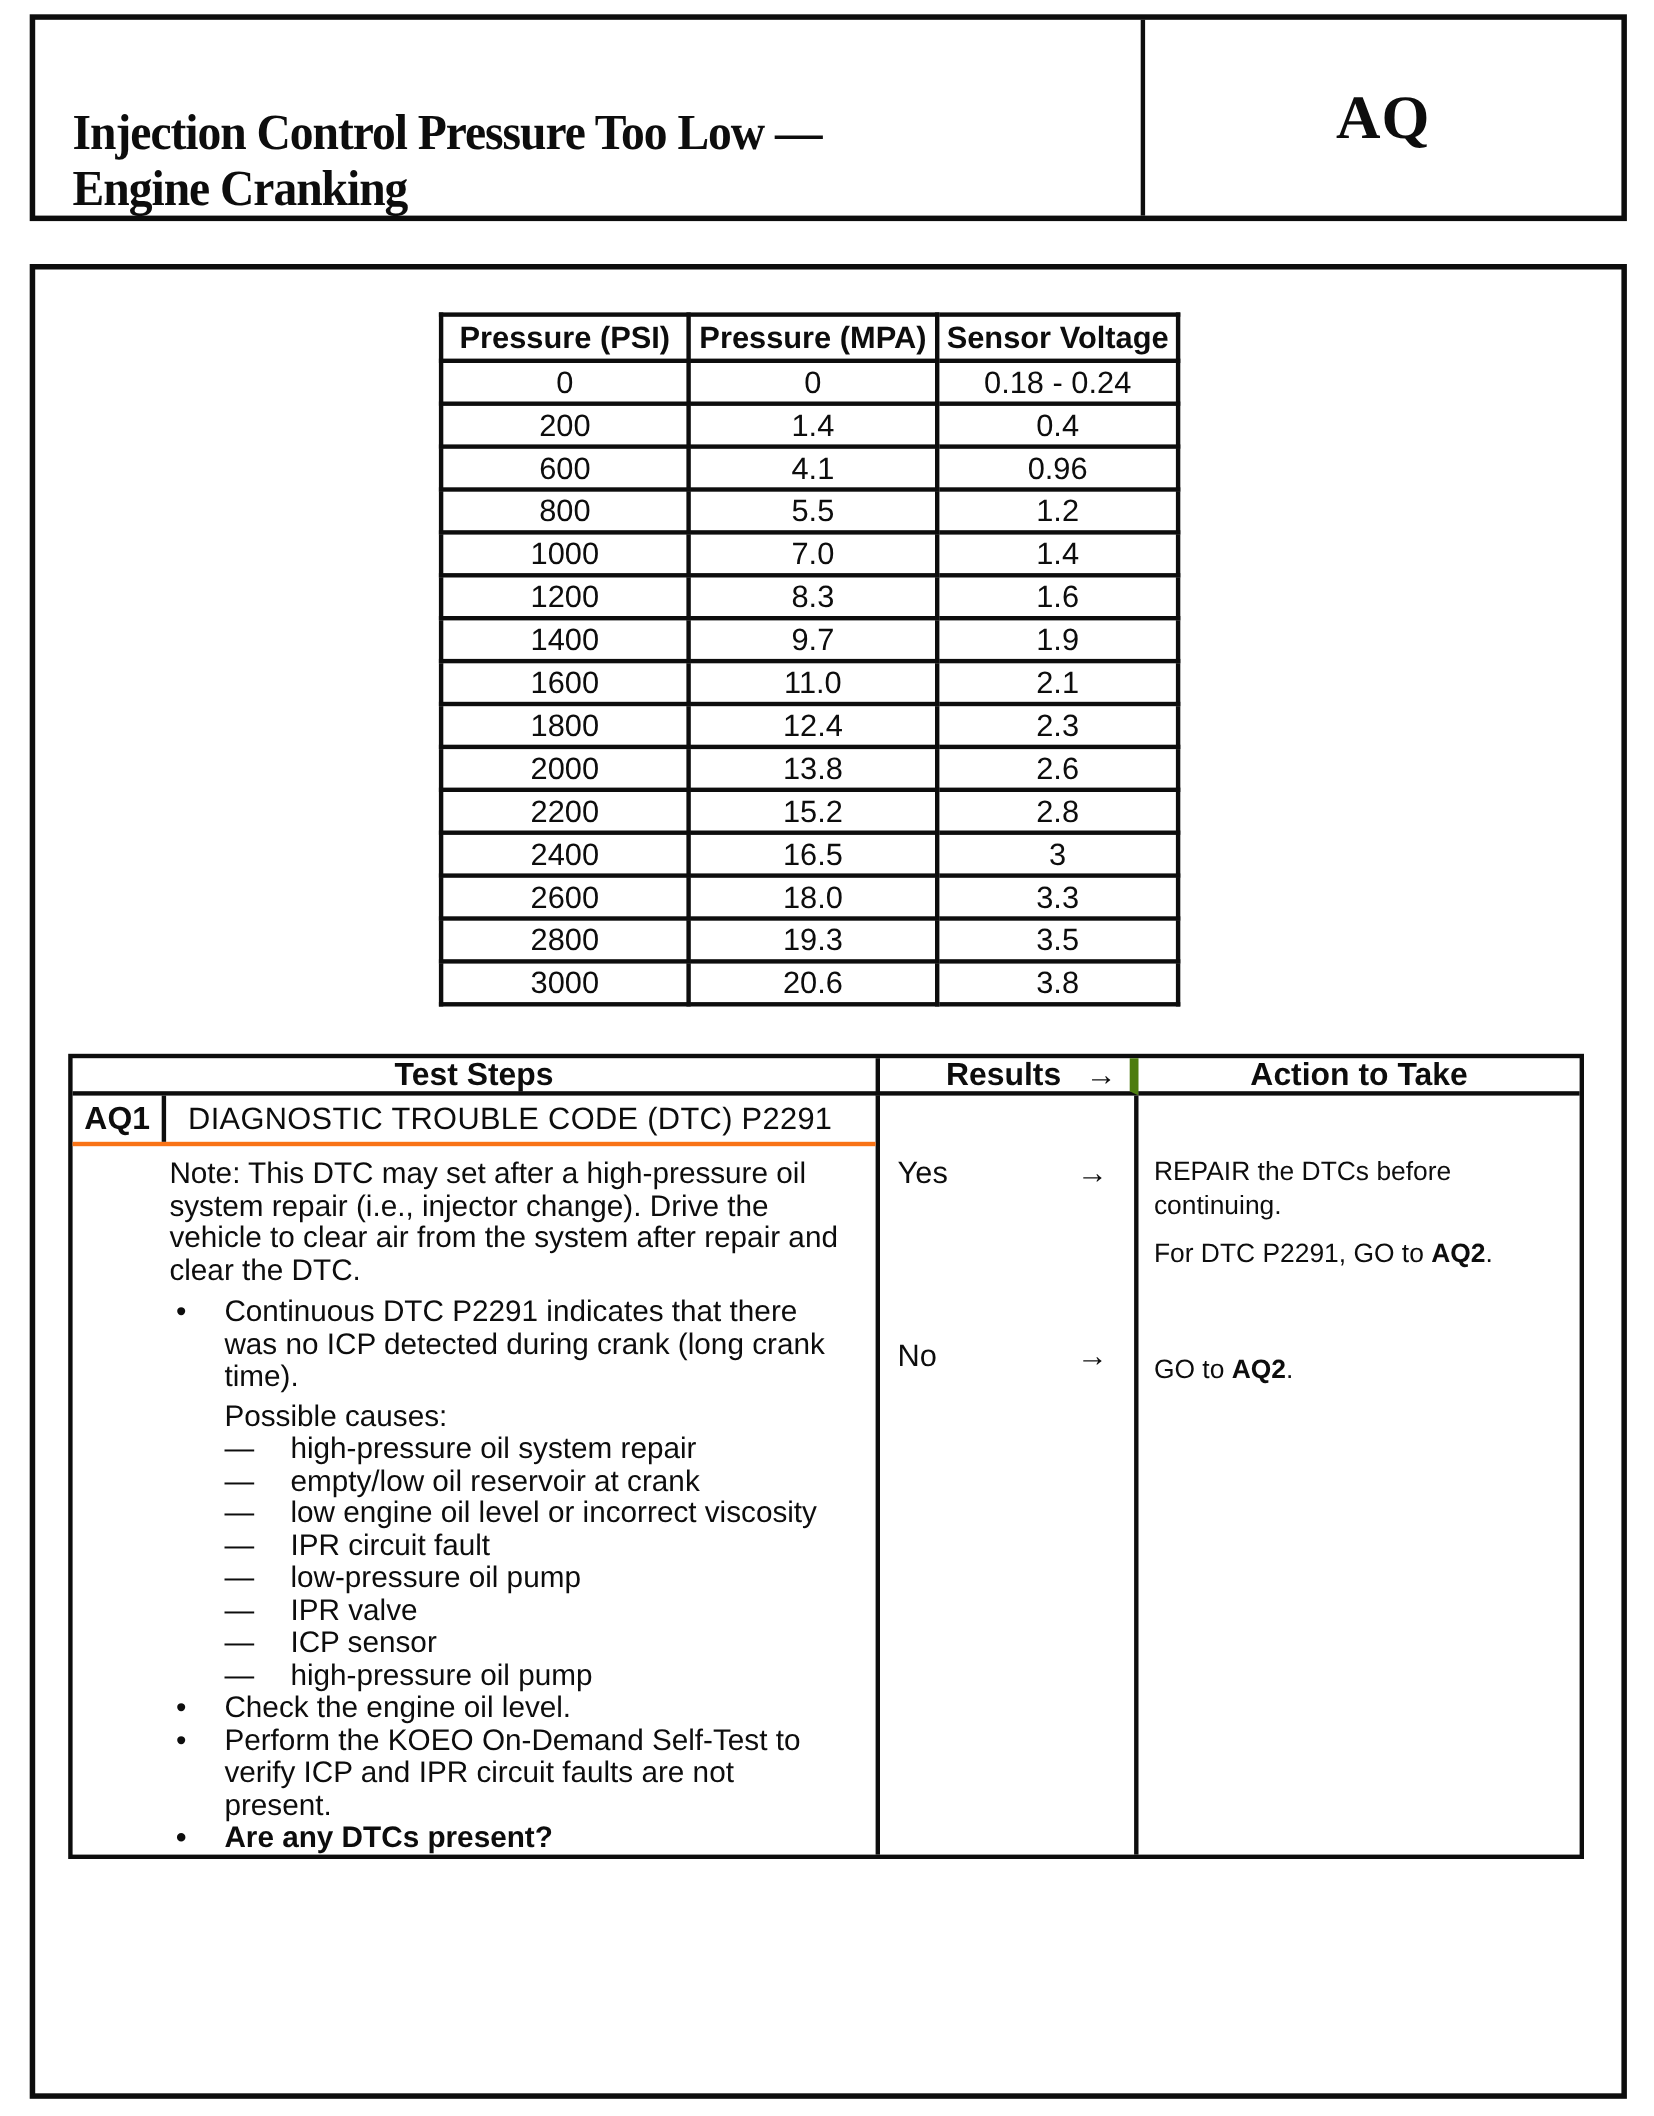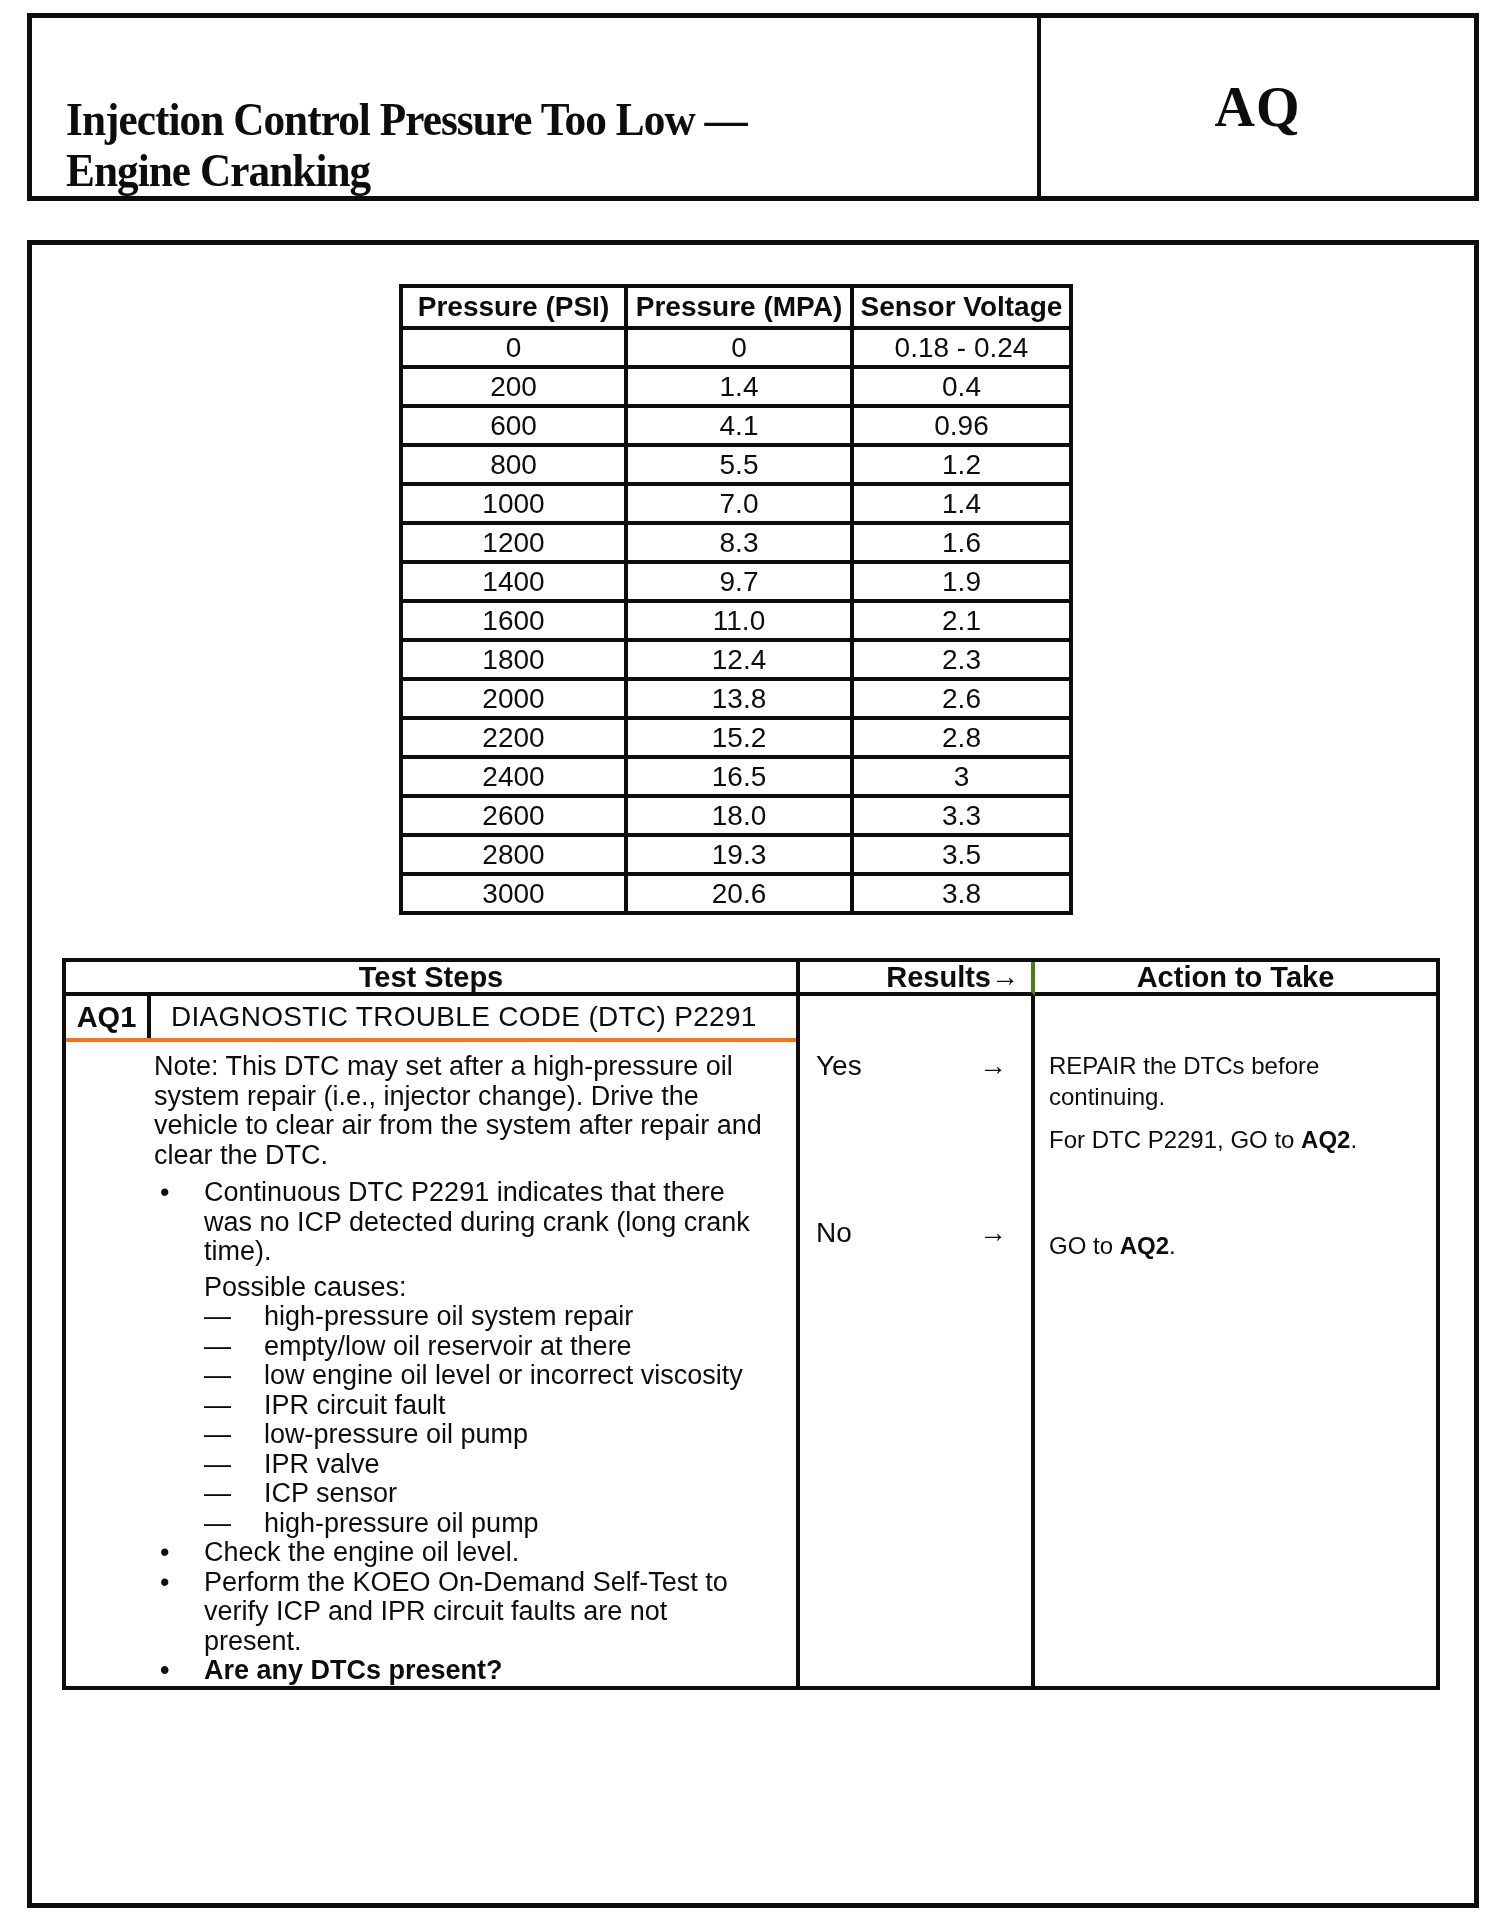--- a/index.html
+++ b/index.html
@@ -59,22 +59,22 @@
     grid-template-rows:34px 1fr;
     font-size:28px;
   }
   .tt-h {
     border-bottom:4px solid #0d0d0d; box-sizing:border-box;
     font-weight:bold; font-size:29px;
     display:flex; align-items:center; justify-content:center;
   }
   .tt-h-steps  { border-right:4px solid #0d0d0d; }
   .tt-h-results{
-    border-right:4px solid #4d7c0f;
-    justify-content:flex-end; padding:0 12px 0 60px;
+    border-right:8px solid #4d7c0f;
+    justify-content:space-between; padding:0 12px 0 60px;
   }
   .tt-h-arrow { font-weight:normal; font-size:28px; }
   .tt-body-steps {
     border-right:4px solid #0d0d0d; box-sizing:border-box; position:relative;
   }
   .aq1-row {
     height:46px; border-bottom:4px solid #f97316; box-sizing:border-box;
     display:flex; align-items:stretch;
   }
   .aq1-id {
@@ -242,21 +242,21 @@
         </div>
 
         <div class="causes-label">Possible causes:</div>
         <div>
             <div class="cause-row">
               <span class="cause-dash">—</span>
               <span class="cause-text">high-pressure oil system repair</span>
             </div>
             <div class="cause-row">
               <span class="cause-dash">—</span>
-              <span class="cause-text">empty/low oil reservoir at there</span>
+              <span class="cause-text">empty/low oil reservoir at crank</span>
             </div>
             <div class="cause-row">
               <span class="cause-dash">—</span>
               <span class="cause-text">low engine oil level or incorrect viscosity</span>
             </div>
             <div class="cause-row">
               <span class="cause-dash">—</span>
               <span class="cause-text">IPR circuit fault</span>
             </div>
             <div class="cause-row">

